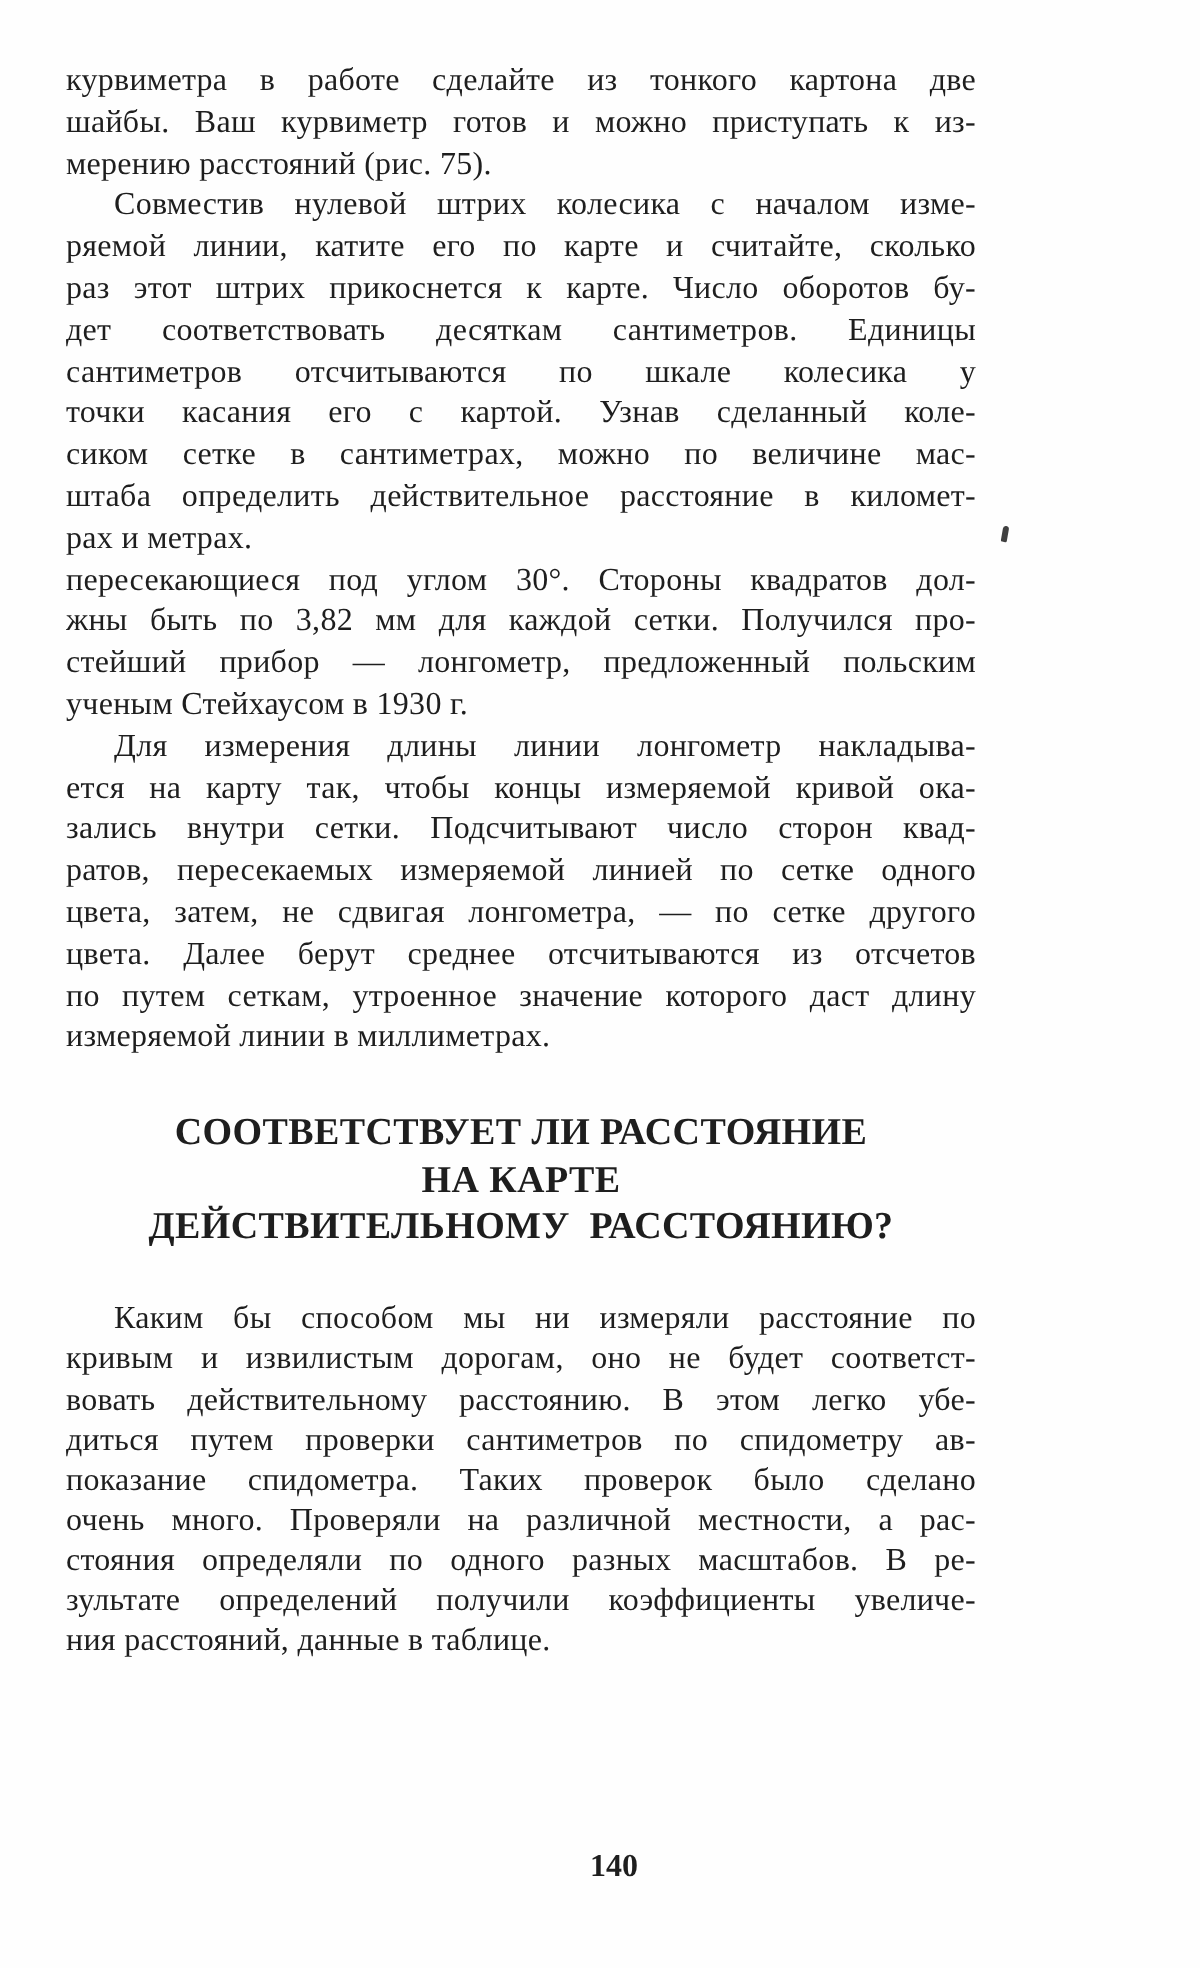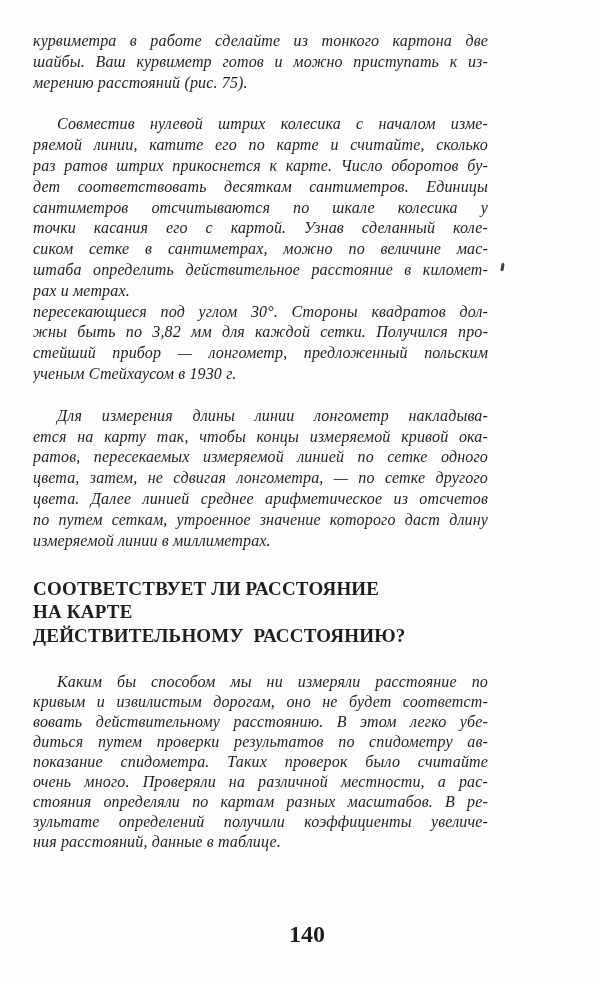--- a/index.html
+++ b/index.html
@@ -22,42 +22,42 @@
   .para { margin: 0; padding: 0; }
   .ln {
     font-size: 16px;
     line-height: 20.8px;
     height: 20.8px;
     letter-spacing: 0.15px;
     text-align: justify;
     text-align-last: justify;
     overflow: hidden;
     white-space: normal;
-    font-style: italic;
   }
   .p5 .ln { line-height: 20.1px; height: 20.1px; }
   .ln.last { text-align: right; text-align-last: left; }
-  .ln.ind { text-indent: 24px; margin-top: 21px; }
+  .ln.ind { text-indent: 24px; }
   .b { font-weight: bold; }
   .heading {
     margin-top: 25.2px;
     font-weight: bold;
     font-size: 19px;
   }
   .hln {
     line-height: 23.5px;
     height: 23.5px;
+    text-align: center;
     letter-spacing: 0.2px;
   }
   .p5 { margin-top: 24.5px; }
   .folio {
     position: absolute;
     top: 923px; left: 247px; width: 120px;
     text-align: center;
-    font-size: 24px; line-height: 22px;
+    font-size: 16px; line-height: 22px;
     font-weight: bold;
   }
   .speck {
     position: absolute;
     left: 501px; top: 263px;
     width: 3px; height: 8px;
     background: #2b2b2b;
     border-radius: 2px 2px 1px 1px;
     transform: rotate(10deg);
     opacity: 0.9;
@@ -71,60 +71,61 @@
 
     <div class="para">
       <div class="ln">курвиметра в работе сделайте из тонкого картона две</div>
       <div class="ln">шайбы. Ваш курвиметр готов и можно приступать к из-</div>
       <div class="ln last">мерению расстояний (рис. 75).</div>
     </div>
 
     <div class="para">
       <div class="ln ind">Совместив нулевой штрих колесика с началом изме-</div>
       <div class="ln">ряемой линии, катите его по карте и считайте, сколько</div>
-      <div class="ln">раз ратов штрих прикоснется к карте. Число оборотов бу-</div>
+      <div class="ln">раз этот штрих прикоснется к карте. Число оборотов бу-</div>
       <div class="ln">дет соответствовать десяткам сантиметров. Единицы</div>
       <div class="ln">сантиметров отсчитываются по шкале колесика у</div>
       <div class="ln">точки касания его с картой. Узнав сделанный коле-</div>
       <div class="ln">сиком сетке в сантиметрах, можно по величине мас-</div>
       <div class="ln">штаба определить действительное расстояние в километ-</div>
       <div class="ln last">рах и метрах.</div>
     </div>
 
     <div class="para">
       <div class="ln">пересекающиеся под углом 30°. Стороны квадратов дол-</div>
       <div class="ln">жны быть по 3,82 мм для каждой сетки. Получился про-</div>
       <div class="ln">стейший прибор — лонгометр, предложенный польским</div>
       <div class="ln last">ученым Стейхаусом в 1930 г.</div>
     </div>
 
     <div class="para">
       <div class="ln ind">Для измерения длины линии лонгометр накладыва-</div>
       <div class="ln">ется на карту так, чтобы концы измеряемой кривой ока-</div>
+      <div class="ln">зались внутри сетки. Подсчитывают число сторон квад-</div>
       <div class="ln">ратов, пересекаемых измеряемой линией по сетке одного</div>
       <div class="ln">цвета, затем, не сдвигая лонгометра, — по сетке другого</div>
-      <div class="ln">цвета. Далее линией среднее арифметическое из отсчетов</div>
+      <div class="ln">цвета. Далее берут среднее отсчитываются из отсчетов</div>
       <div class="ln">по путем сеткам, утроенное значение которого даст длину</div>
       <div class="ln last">измеряемой линии в миллиметрах.</div>
     </div>
 
     <div class="heading">
       <div class="hln">СООТВЕТСТВУЕТ ЛИ РАССТОЯНИЕ</div>
       <div class="hln">НА КАРТЕ</div>
       <div class="hln">ДЕЙСТВИТЕЛЬНОМУ&nbsp; РАССТОЯНИЮ?</div>
     </div>
 
     <div class="para p5">
       <div class="ln ind">Каким бы способом мы ни измеряли расстояние по</div>
       <div class="ln">кривым и извилистым дорогам, оно не будет соответст-</div>
       <div class="ln">вовать действительному расстоянию. В этом легко убе-</div>
-      <div class="ln">диться путем проверки результатов по спидометру ав-</div>
-      <div class="ln">показание спидометра. Таких проверок было считайте</div>
+      <div class="ln">диться путем проверки сантиметров по спидометру ав-</div>
+      <div class="ln">показание спидометра. Таких проверок было сделано</div>
       <div class="ln">очень много. Проверяли на различной местности, а рас-</div>
-      <div class="ln">стояния определяли по картам разных масштабов. В ре-</div>
+      <div class="ln">стояния определяли по одного разных масштабов. В ре-</div>
       <div class="ln">зультате определений получили коэффициенты увеличе-</div>
       <div class="ln last">ния расстояний, данные в таблице.</div>
     </div>
 
   </div>
 
   <div class="speck"></div>
 
   <div class="folio">140</div>
 </div>

